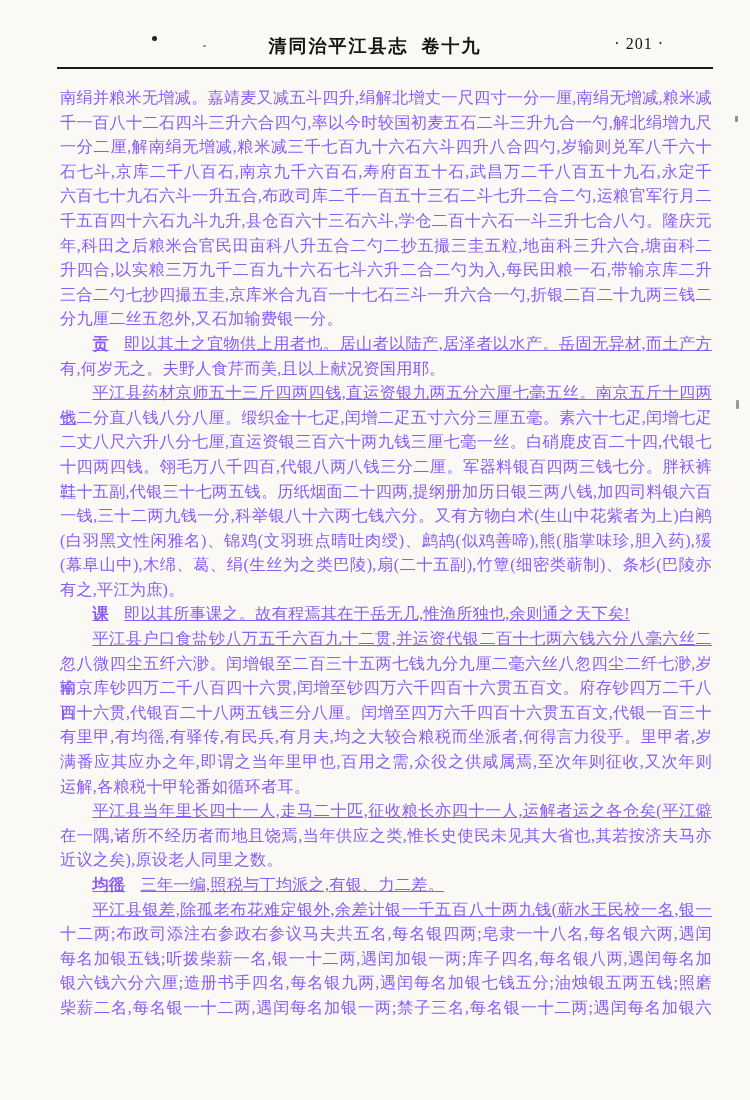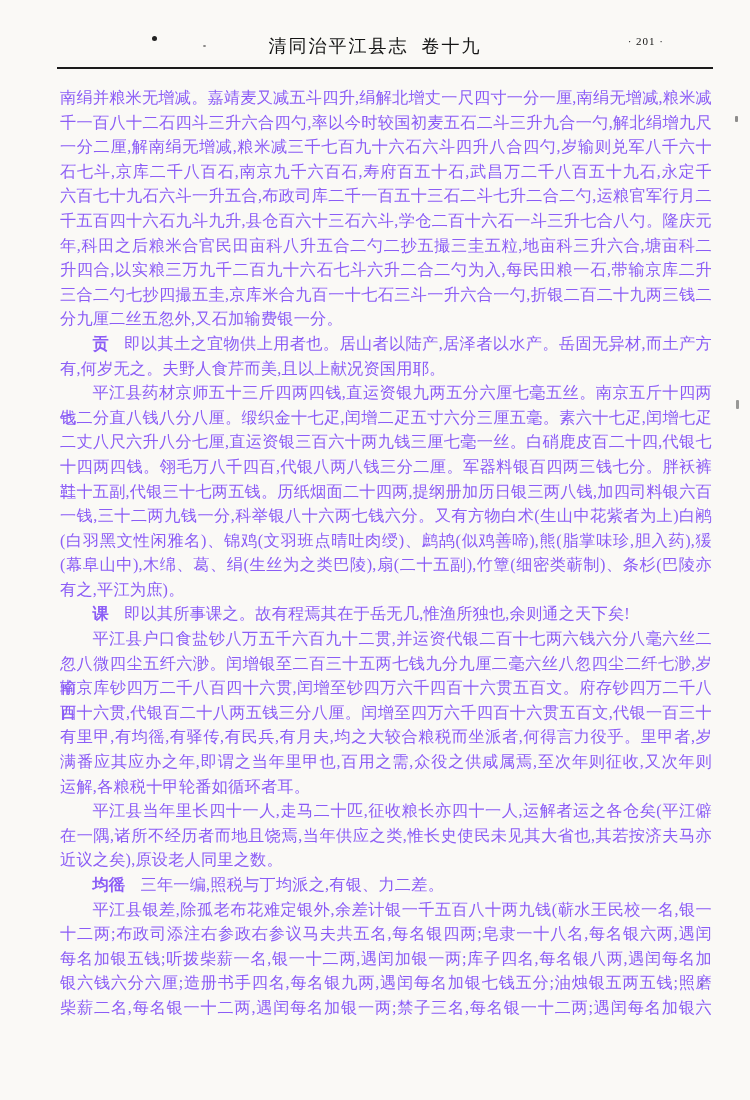--- a/index.html
+++ b/index.html
@@ -15,27 +15,27 @@
     color:#141414;
     overflow:hidden;
   }
   
   .header{
     position:absolute;top:34px;left:0;width:750px;height:30px;
   }
   .page-title{
     position:absolute;left:0;right:0;
     text-align:center;
-    font-size:18px;font-weight:normal;
+    font-size:18px;font-weight:bold;
     letter-spacing:2px;
     white-space:pre;
   }
   .page-number{
     position:absolute;right:86px;top:1px;
-    font-size:11px;
+    font-size:16px;
     letter-spacing:1px;
     font-family:"Liberation Serif","DejaVu Serif",serif;
   }
   .header-rule{
     position:absolute;top:67px;left:57px;width:656px;height:2px;
     background:#1b1b1b;
   }
   
   .body-text{
     position:absolute;top:86px;left:60px;width:652px;
@@ -48,21 +48,21 @@
     white-space:nowrap;
     text-align:left;
     color:#8b5cf6;
   }
   .line.full{
     white-space:normal;
     text-align:justify;
     text-align-last:justify;
     -moz-text-align-last:justify;
   }
-  .line.indent{ text-indent:2em; }
+  .line.indent{ text-indent:2em;text-decoration:underline; }
   .lead{ font-weight:bold; margin-right:0.95em; }
   
   .speck{ position:absolute; background:#222; border-radius:50%; }
   .speck.s1{ left:152px; top:36px; width:5px; height:5px; }
   .speck.s2{ left:203px; top:45px; width:3px; height:2px; opacity:.55;}
   .speck.s3{ left:735px; top:116px; width:3px; height:6px; opacity:.5; border-radius:1px;}
   .speck.s4{ left:736px; top:400px; width:3px; height:9px; opacity:.45; border-radius:1px;}
   .speck.s5{ left:700px; top:983px; width:3px; height:3px; opacity:.6;}
 </style>
 </head>

